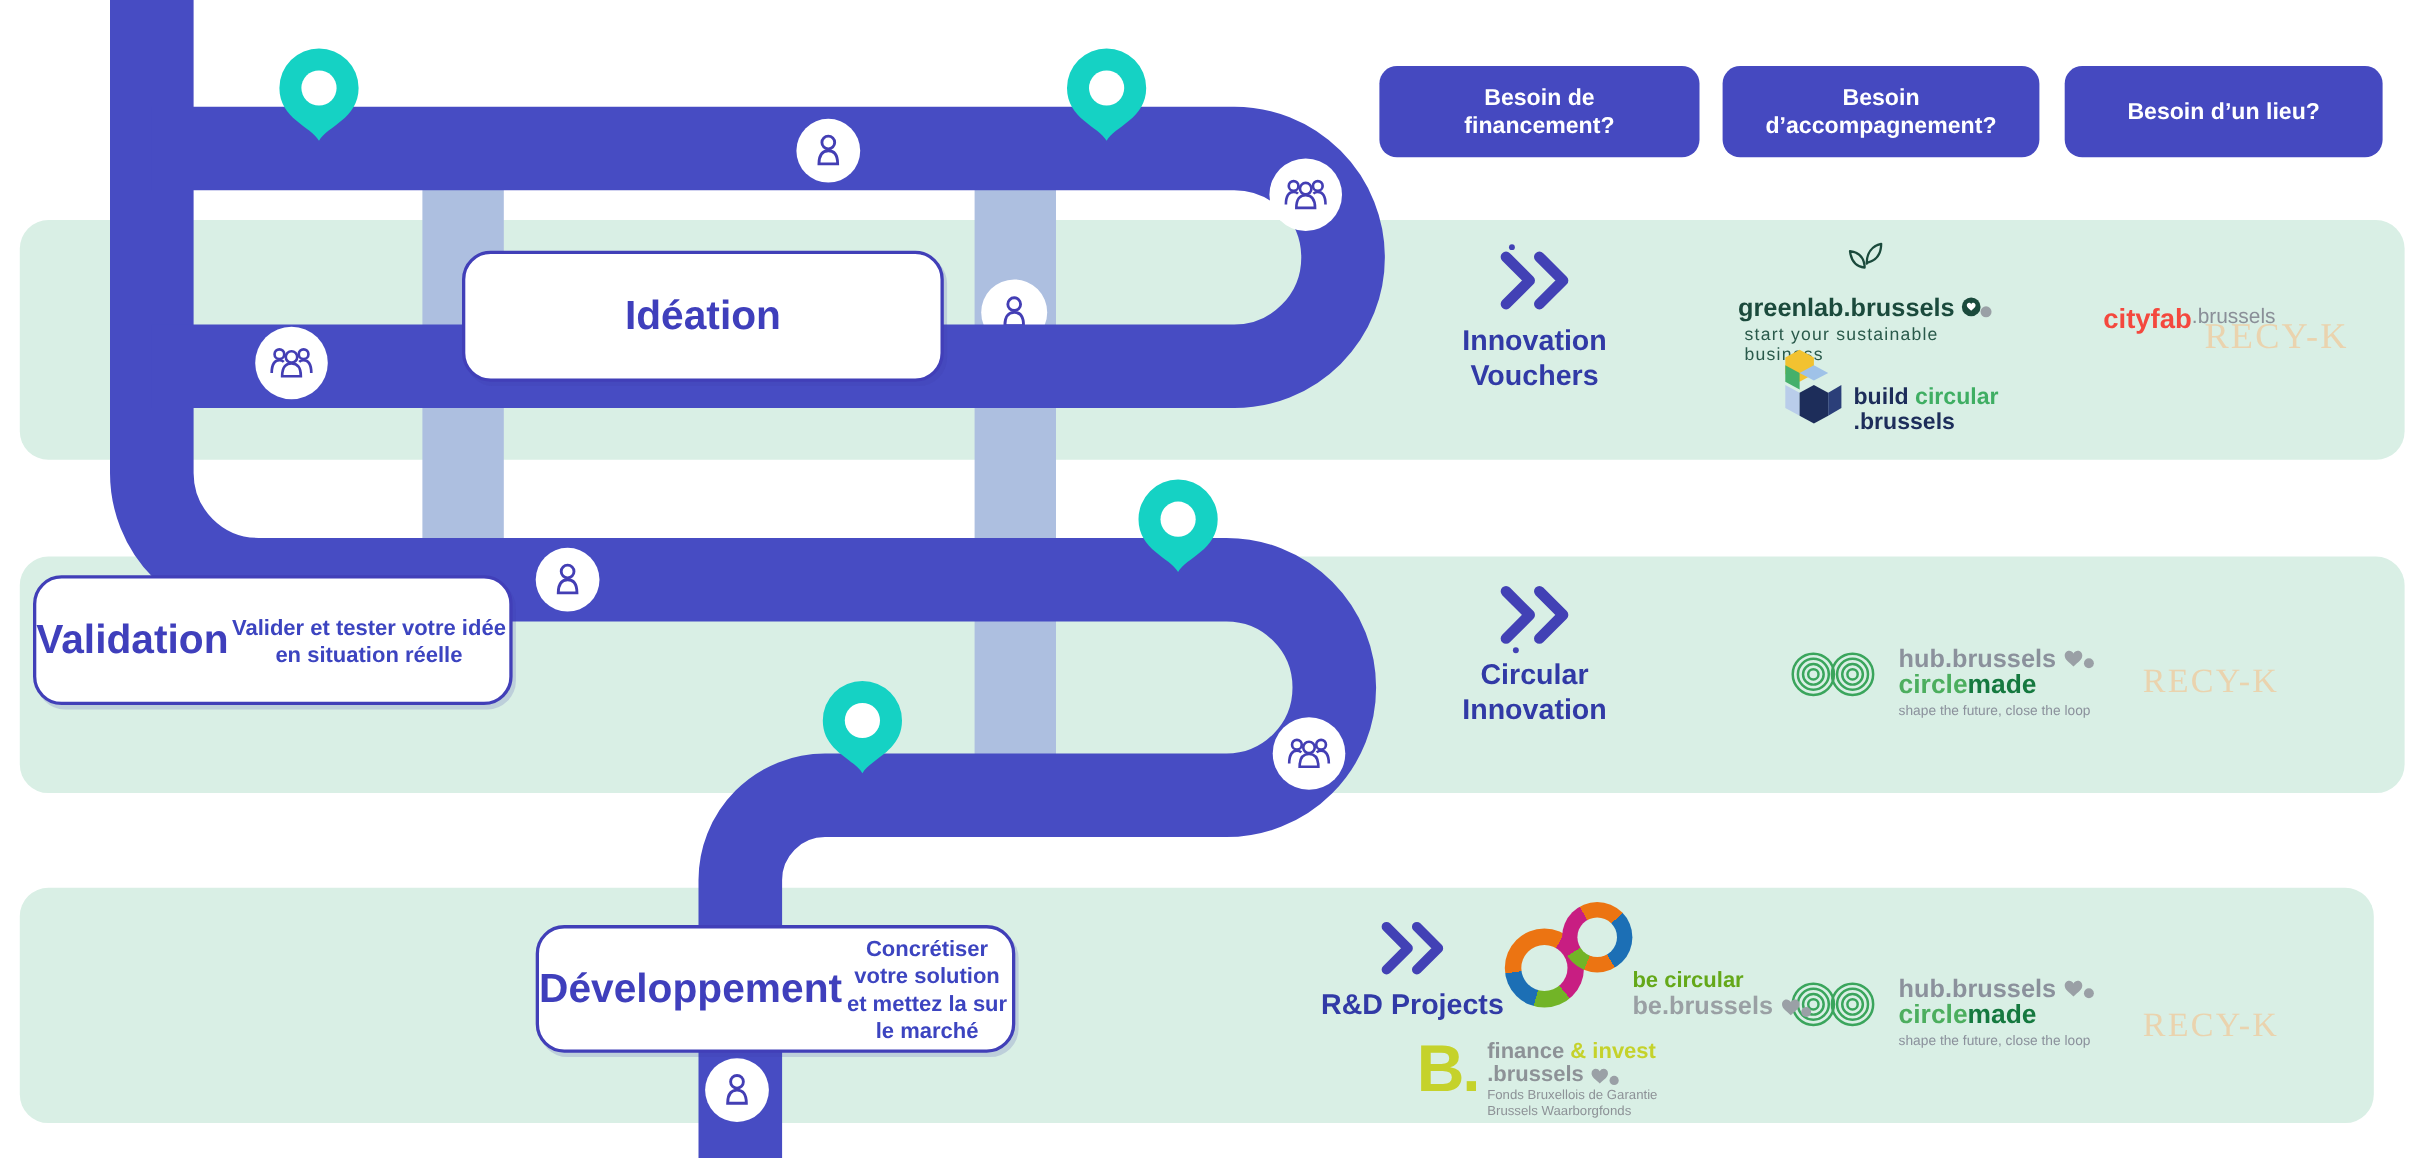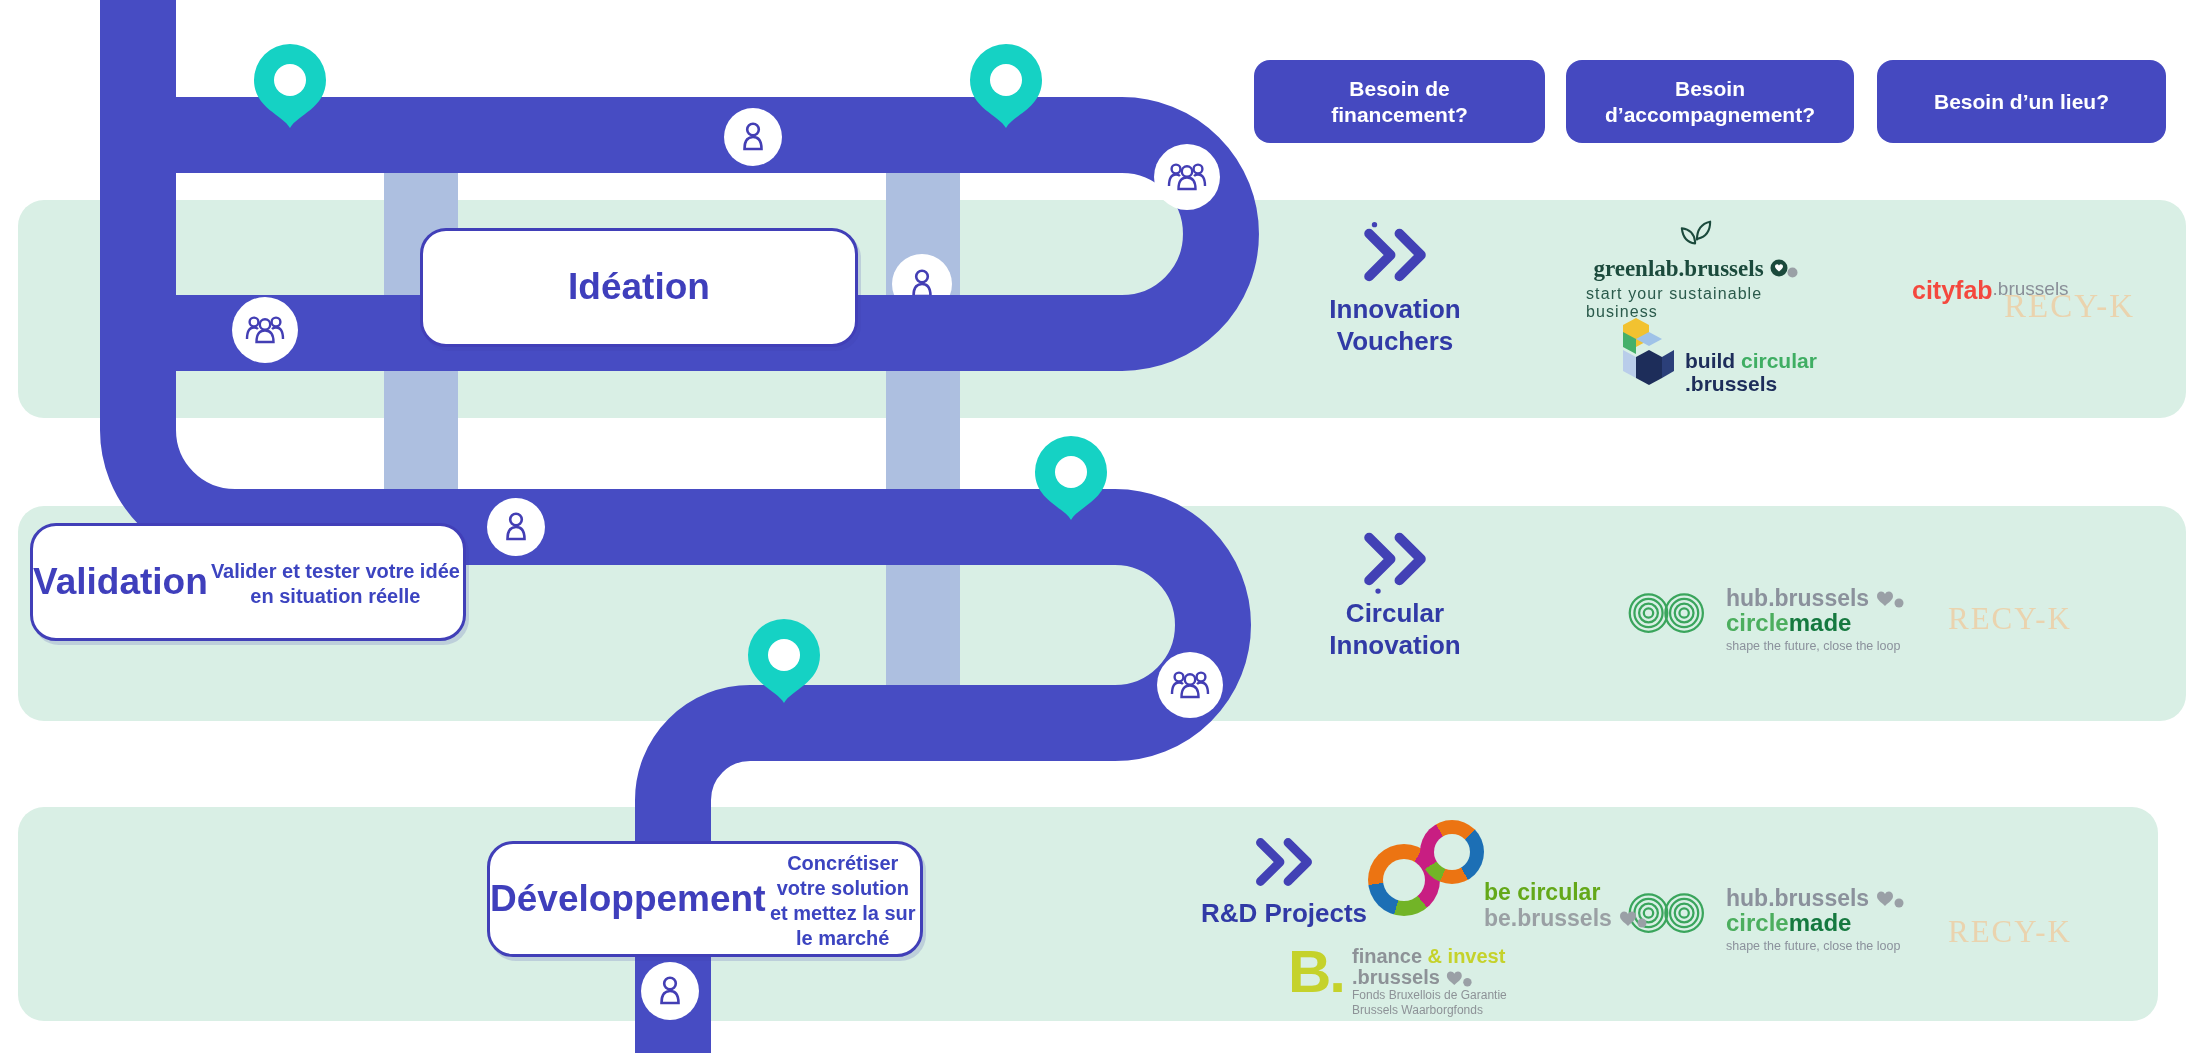--- a/index.html
+++ b/index.html
@@ -37,21 +37,21 @@
 
   .program{position:absolute;z-index:3;display:flex;flex-direction:column;align-items:center;}
   .program .plabel{margin-top:10px;font-size:26px;font-weight:bold;color:var(--indigo-dark);
     text-align:center;line-height:1.23;}
   #prog-iv{left:1295px;top:226px;width:200px;}
   #prog-ci{left:1290px;top:530px;width:210px;}
   #prog-rd{left:1174px;top:836px;width:220px;}
 
   .logo-block{position:absolute;z-index:3;}
   #greenlab{left:1586px;top:216px;width:220px;display:flex;flex-direction:column;align-items:center;}
-  #greenlab .gname{font-size:23px;color:var(--greenlab-green);margin-top:6px;display:flex;align-items:center;font-family:Liberation Serif, serif;}
+  #greenlab .gname{font-size:23px;color:var(--greenlab-green);margin-top:16px;display:flex;align-items:center;}
   #greenlab .gname .p1{font-weight:600;}
   #greenlab .gname .p2{font-weight:800;}
   #greenlab .gname .sfx{font-weight:700;}
   #greenlab .gtag{font-size:16px;letter-spacing:1.1px;color:#2a5a4b;margin-top:3px;}
 
   #buildcirc{left:1622px;top:316px;display:flex;}
   #buildcirc .btext{margin-left:9px;padding-top:34px;font-size:21px;font-weight:800;line-height:1.08;}
   #buildcirc .w1{color:var(--navy);}
   #buildcirc .w2{color:var(--build-green);}
   #buildcirc .sfx{color:var(--navy);display:block;}
@@ -80,21 +80,21 @@
   #becirc .rings{position:relative;width:112px;height:96px;}
   .ring{position:absolute;border-radius:50%;}
   .ring .hole{position:absolute;border-radius:50%;background:var(--band);}
   #ring-left{left:0;top:24px;width:72px;height:72px;
     background:conic-gradient(from 0deg,#ec7412 0 30deg,#c81e82 30deg 140deg,#72b427 140deg 196deg,#1c6fb5 196deg 262deg,#ec7412 262deg 360deg);}
   #ring-left .hole{left:15px;top:15px;width:42px;height:42px;}
   #ring-right{left:52px;top:0;width:64px;height:64px;
     background:conic-gradient(from 0deg,#ec7412 0 46deg,#1c6fb5 46deg 150deg,#ec7412 150deg 202deg,#72b427 202deg 238deg,#c81e82 238deg 330deg,#ec7412 330deg 360deg);}
   #ring-right .hole{left:14px;top:14px;width:36px;height:36px;}
   #becirc .betext{margin-left:4px;padding-top:60px;line-height:1.12;}
-  #becirc .bl1{font-size:23px;font-weight:800;color:var(--be-green);}
+  #becirc .bl1{font-size:20px;font-weight:800;color:var(--be-green);}
   #becirc .bl2{font-size:23px;font-weight:700;color:#9aa0a4;display:flex;align-items:center;}
 
   #fininv{left:1288px;top:946px;display:flex;}
   #fininv .big-b{font-size:60px;font-weight:900;color:var(--lime);line-height:0.85;letter-spacing:-2px;}
   #fininv .ftext{margin-left:8px;}
   #fininv .fl{font-size:20px;font-weight:800;line-height:1.05;display:flex;align-items:center;}
   #fininv .gw{color:var(--gray-text);}
   #fininv .lw{color:var(--lime);white-space:pre;}
   #fininv .ftag{font-size:12px;color:var(--gray-text);line-height:1.25;}
   #fininv .ftag:first-of-type{margin-top:4px;}

